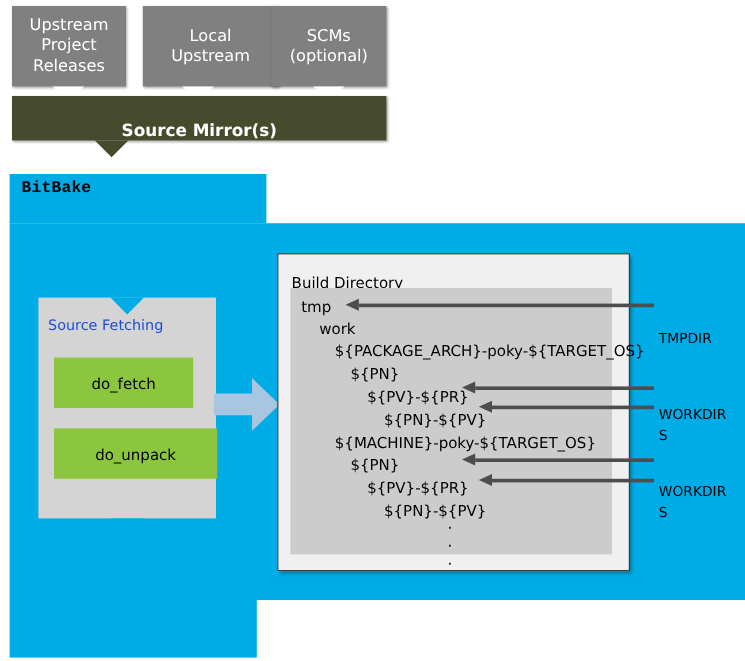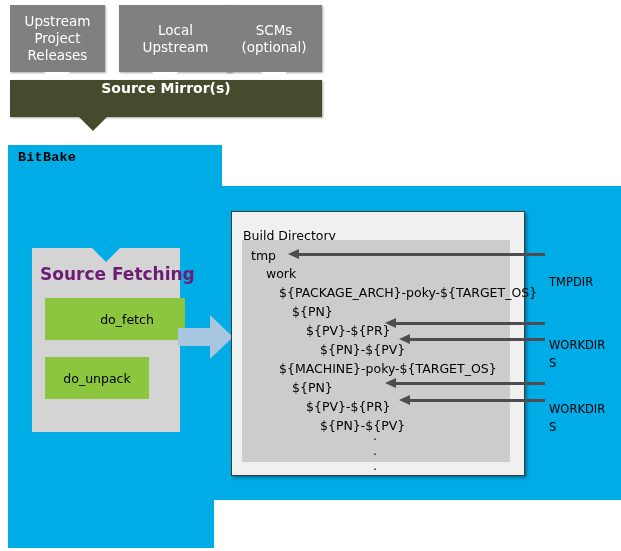--- a/index.html
+++ b/index.html
@@ -19,21 +19,21 @@
   }
   .src-box span{display:block;}
   .notch{
     position:absolute;width:0;height:0;
     border-left:13px solid transparent;border-right:13px solid transparent;
     border-top:13px solid #ffffff;
   }
   .mirror-bar{
     position:absolute;background:#474b2e;color:#ffffff;
     font-size:14px;font-weight:600;
-    display:flex;align-items:flex-start;justify-content:center;
+    display:flex;align-items:flex-end;justify-content:center;
     box-shadow:1px 1px 2px rgba(0,0,0,.35);
   }
   .mirror-notch{
     position:absolute;width:0;height:0;
     border-left:14px solid transparent;border-right:14px solid transparent;
     border-top:14px solid #474b2e;
   }
 
   
   .bitbake-a{position:absolute;background:#00ace6;}
@@ -45,21 +45,21 @@
   }
   .blue-notch{
     position:absolute;width:0;height:0;
     border-left:13px solid transparent;border-right:13px solid transparent;
     border-top:13px solid #00ace6;
   }
 
   
   .fetch-panel{position:absolute;background:#d4d4d4;}
   .fetch-title{
-    position:absolute;color:#701a75;font-size:17px;font-weight:700;
+    position:absolute;color:#1d4ed8;font-size:12px;font-weight:400;
   }
   .task-box{
     position:absolute;background:#8cc63f;
     display:flex;align-items:center;justify-content:center;
     color:#000;font-size:12.5px;
   }
   .fetch-notch-top{
     position:absolute;width:0;height:0;
     border-left:14px solid transparent;border-right:14px solid transparent;
     border-top:14px solid #00ace6;
@@ -137,24 +137,24 @@
   <div class="mirror-bar" style="left:10px;top:80px;width:312px;height:37px;">
     <span>Source Mirror(s)</span>
   </div>
   <div class="mirror-notch" style="left:79px;top:117px;"></div>
 
   <div class="fetch-panel" style="left:32px;top:248px;width:148px;height:184px;"></div>
   <div class="fetch-notch-top" style="left:92px;top:248px;"></div>
   <div class="fetch-notch-bot" style="left:92px;top:432px;"></div>
   <div class="fetch-title" style="left:40px;top:264px;">Source Fetching</div>
 
-  <div class="task-box" style="left:45px;top:298px;width:116px;height:42px;padding-left:24px;">
+  <div class="task-box" style="left:45px;top:298px;width:116px;height:42px;">
     <span>do_fetch</span>
   </div>
-  <div class="task-box" style="left:45px;top:357px;width:104px;height:42px;">
+  <div class="task-box" style="left:45px;top:357px;width:136px;height:42px;">
     <span>do_unpack</span>
   </div>
 
   <svg class="block-arrow" style="left:178px;top:314px;" width="56" height="46" viewBox="0 0 56 46">
     <path d="M0 14 L32 14 L32 1 L55 23 L32 45 L32 32 L0 32 Z" fill="#a8c6e0"></path>
   </svg>
 
   <div class="build-panel" style="left:231px;top:211px;width:292px;height:263px;"></div>
   <div class="build-title" style="left:243px;top:228px;">Build Directory</div>
   <div class="tree-panel" style="left:242px;top:240px;width:268px;height:222px;"></div>

